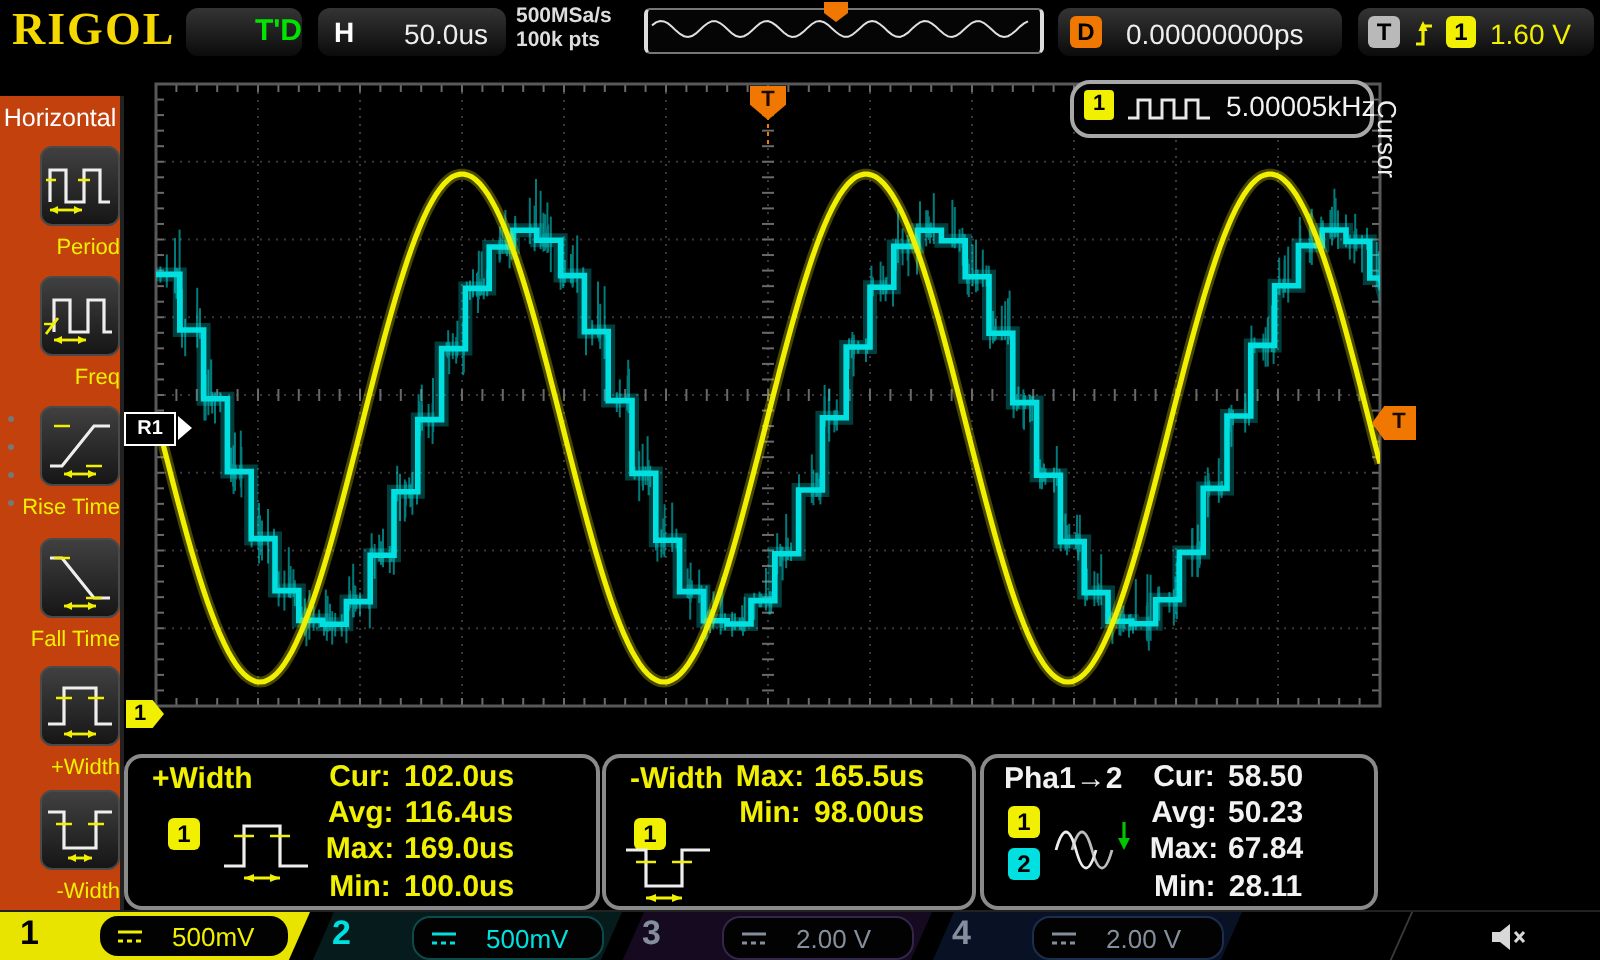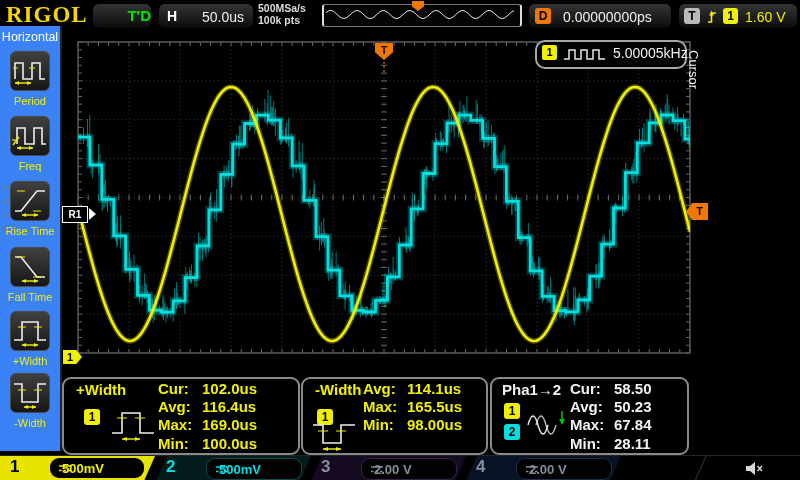--- a/index.html
+++ b/index.html
@@ -25,23 +25,23 @@
   .letterbox{position:absolute;top:4px;width:16px;height:16px;border-radius:3px;text-align:center;
              line-height:16px;font-weight:bold;font-size:12px;color:#000;}
   #d-chip .letterbox{left:6px;background:#f07800;}
   #d-chip .dv{position:absolute;left:34px;top:5px;color:#eee;font-size:14px;}
   #t-chip{left:678px;top:3px;width:118px;height:24px;}
   #t-chip .letterbox{left:5px;background:#b9b9b9;}
   #t-chip .srcbox{position:absolute;left:44px;top:4px;width:15px;height:16px;background:#f0f000;
                   border-radius:3px;color:#000;font-weight:bold;font-size:12px;text-align:center;line-height:16px;}
   #t-chip .tv{position:absolute;left:66px;top:5px;color:#f0f000;font-size:14px;}
   
-  #sidebar{left:0;top:26px;width:60px;height:425px;background:#3b82f6;border-right:2px solid #222;}
+  #sidebar{left:0;top:48px;width:60px;height:425px;background:#c2410c;border-right:2px solid #222;}
   #sidebar .title{position:absolute;left:0;top:4px;width:60px;text-align:center;color:#fff;font-size:12.5px;}
-  .sb-item{position:absolute;left:0;width:60px;text-align:center;}
+  .sb-item{position:absolute;left:0;width:60px;text-align:right;}
   .sb-icon{display:inline-block;width:38px;height:38px;border-radius:6px;border:1px solid #4a4a4a;
            background:linear-gradient(#404040,#161616);}
   .sb-label{color:#f0f000;font-size:11px;margin-top:1px;white-space:nowrap;}
   .sb-dot{position:absolute;left:4px;width:3px;height:3px;border-radius:50%;background:#777;}
   
   #scope{left:62px;top:30px;width:636px;height:425px;background:#000;}
   #freq-badge{left:473px;top:10px;width:148px;height:25px;background:#020202;border:2px solid #a8a8a8;
               border-radius:10px;}
   #freq-badge .srcbox{position:absolute;left:5px;top:3px;width:15px;height:15px;background:#f0f000;
                       border-radius:2px;color:#000;font-weight:bold;font-size:11px;text-align:center;line-height:15px;}
@@ -73,29 +73,29 @@
   .mpanel{top:377px;height:78px;background:#000;border:2px solid #8a8a8a;border-radius:9px;box-sizing:border-box;}
   #mp1{left:62px;width:238px;}
   #mp2{left:301px;width:187px;}
   #mp3{left:490px;width:199px;}
   .mtitle-y{position:absolute;left:12px;top:2px;font-size:15px;font-weight:bold;color:#f0f000;}
   .mtitle-w{position:absolute;left:10px;top:2px;font-size:15px;font-weight:bold;color:#f2f2f2;}
   .mbadge{position:absolute;width:16px;height:16px;border-radius:3px;color:#000;font-weight:bold;
           font-size:12px;text-align:center;line-height:16px;}
   .mrows{position:absolute;top:1px;}
   #mp1 .mrows{left:94px;} #mp2 .mrows{left:60px;} #mp3 .mrows{left:78px;}
-  .mrow{height:18.2px;font-size:15px;font-weight:bold;white-space:nowrap;}
+  .mrow{height:18.2px;font-size:15px;font-weight:bold;white-space:nowrap;text-align:center;}
   .mrow .mk{display:inline-block;width:44px;}
   .y .mrow{color:#f0f000;} .w .mrow{color:#f2f2f2;}
   
   #chbar{left:0;top:455px;width:800px;height:25px;background:#000;border-top:1px solid #222;}
   .chseg{position:absolute;top:0;width:155px;height:25px;}
   .chnum{position:absolute;left:10px;top:1px;font-size:17px;font-weight:bold;}
   .chbox{position:absolute;left:50px;top:2px;width:94px;height:20px;background:#020202;border-radius:9px;}
-  .chval{position:absolute;left:12px;top:3px;font-size:13px;font-weight:bold;}
+  .chval{position:absolute;left:36px;top:3px;font-size:13px;font-weight:normal;}
   .cicon{position:absolute;left:8px;top:6px;}
   #seg1{left:0;background:#e8e400;clip-path:polygon(0 0,100% 0,calc(100% - 11px) 100%,0 100%);}
   #seg1 .chnum{color:#000;}
   #seg2{left:156px;background:#061c1c;clip-path:polygon(11px 0,100% 0,calc(100% - 11px) 100%,0 100%);}
   #seg3{left:311px;background:#150a20;clip-path:polygon(11px 0,100% 0,calc(100% - 11px) 100%,0 100%);}
   #seg4{left:466px;background:#081224;clip-path:polygon(11px 0,100% 0,calc(100% - 11px) 100%,0 100%);}
   .hatch2{background-image:repeating-linear-gradient(120deg,rgba(0,210,210,.16) 0 2px,transparent 2px 6px);}
   .hatch3{background-image:repeating-linear-gradient(120deg,rgba(170,90,210,.16) 0 2px,transparent 2px 6px);}
   .hatch4{background-image:repeating-linear-gradient(120deg,rgba(90,130,210,.18) 0 2px,transparent 2px 6px);}
   #seg2 .chbox{border:1px solid #0d4a4a;} #seg3 .chbox{border:1px solid #34254a;} #seg4 .chbox{border:1px solid #1b2e4e;}
@@ -1042,21 +1042,20 @@
     <div class="mtitle-y">-Width</div>
     <div class="mbadge" style="left:14px;top:30px;background:#f0f000;">1</div>
     <svg class="abs" style="left:8px;top:40px" width="46" height="34">
       <path d="M2 6 H12 V24 H30 V6 H44" stroke="#eee" stroke-width="1.6" fill="none"></path>
       <path d="M7 12 H17 M25 12 H35" stroke="#f0f000" stroke-width="1.2"></path>
       <path d="M12 30 H30" stroke="#f0f000" stroke-width="1.4"></path>
       <polygon points="12,30 17,28 17,32" fill="#f0f000"></polygon>
         <polygon points="30,30 25,28 25,32" fill="#f0f000"></polygon>
     </svg>
     <div class="mrows">
-      <div class="mrow"><span class="mk">Avg:</span><span class="mv">114.1us</span></div>
       <div class="mrow"><span class="mk">Max:</span><span class="mv">165.5us</span></div>
       <div class="mrow"><span class="mk">Min:</span><span class="mv">98.00us</span></div>
     </div>
   </div>
 
   <div class="abs mpanel w" id="mp3">
     <div class="mtitle-w">Pha1→2</div>
     <div class="mbadge" style="left:12px;top:24px;background:#f0f000;">1</div>
     <div class="mbadge" style="left:12px;top:45px;background:#00e0e0;">2</div>
     <svg class="abs" style="left:34px;top:26px" width="44" height="38">

